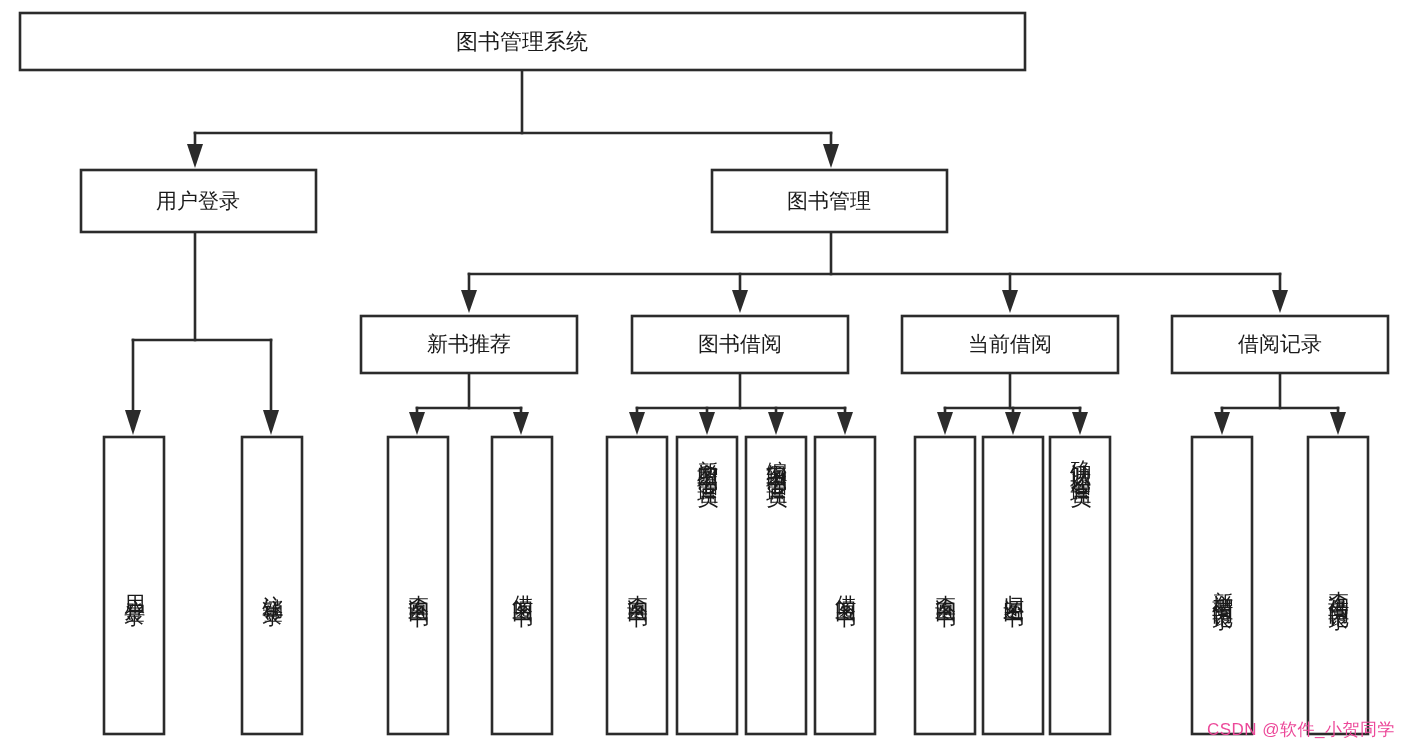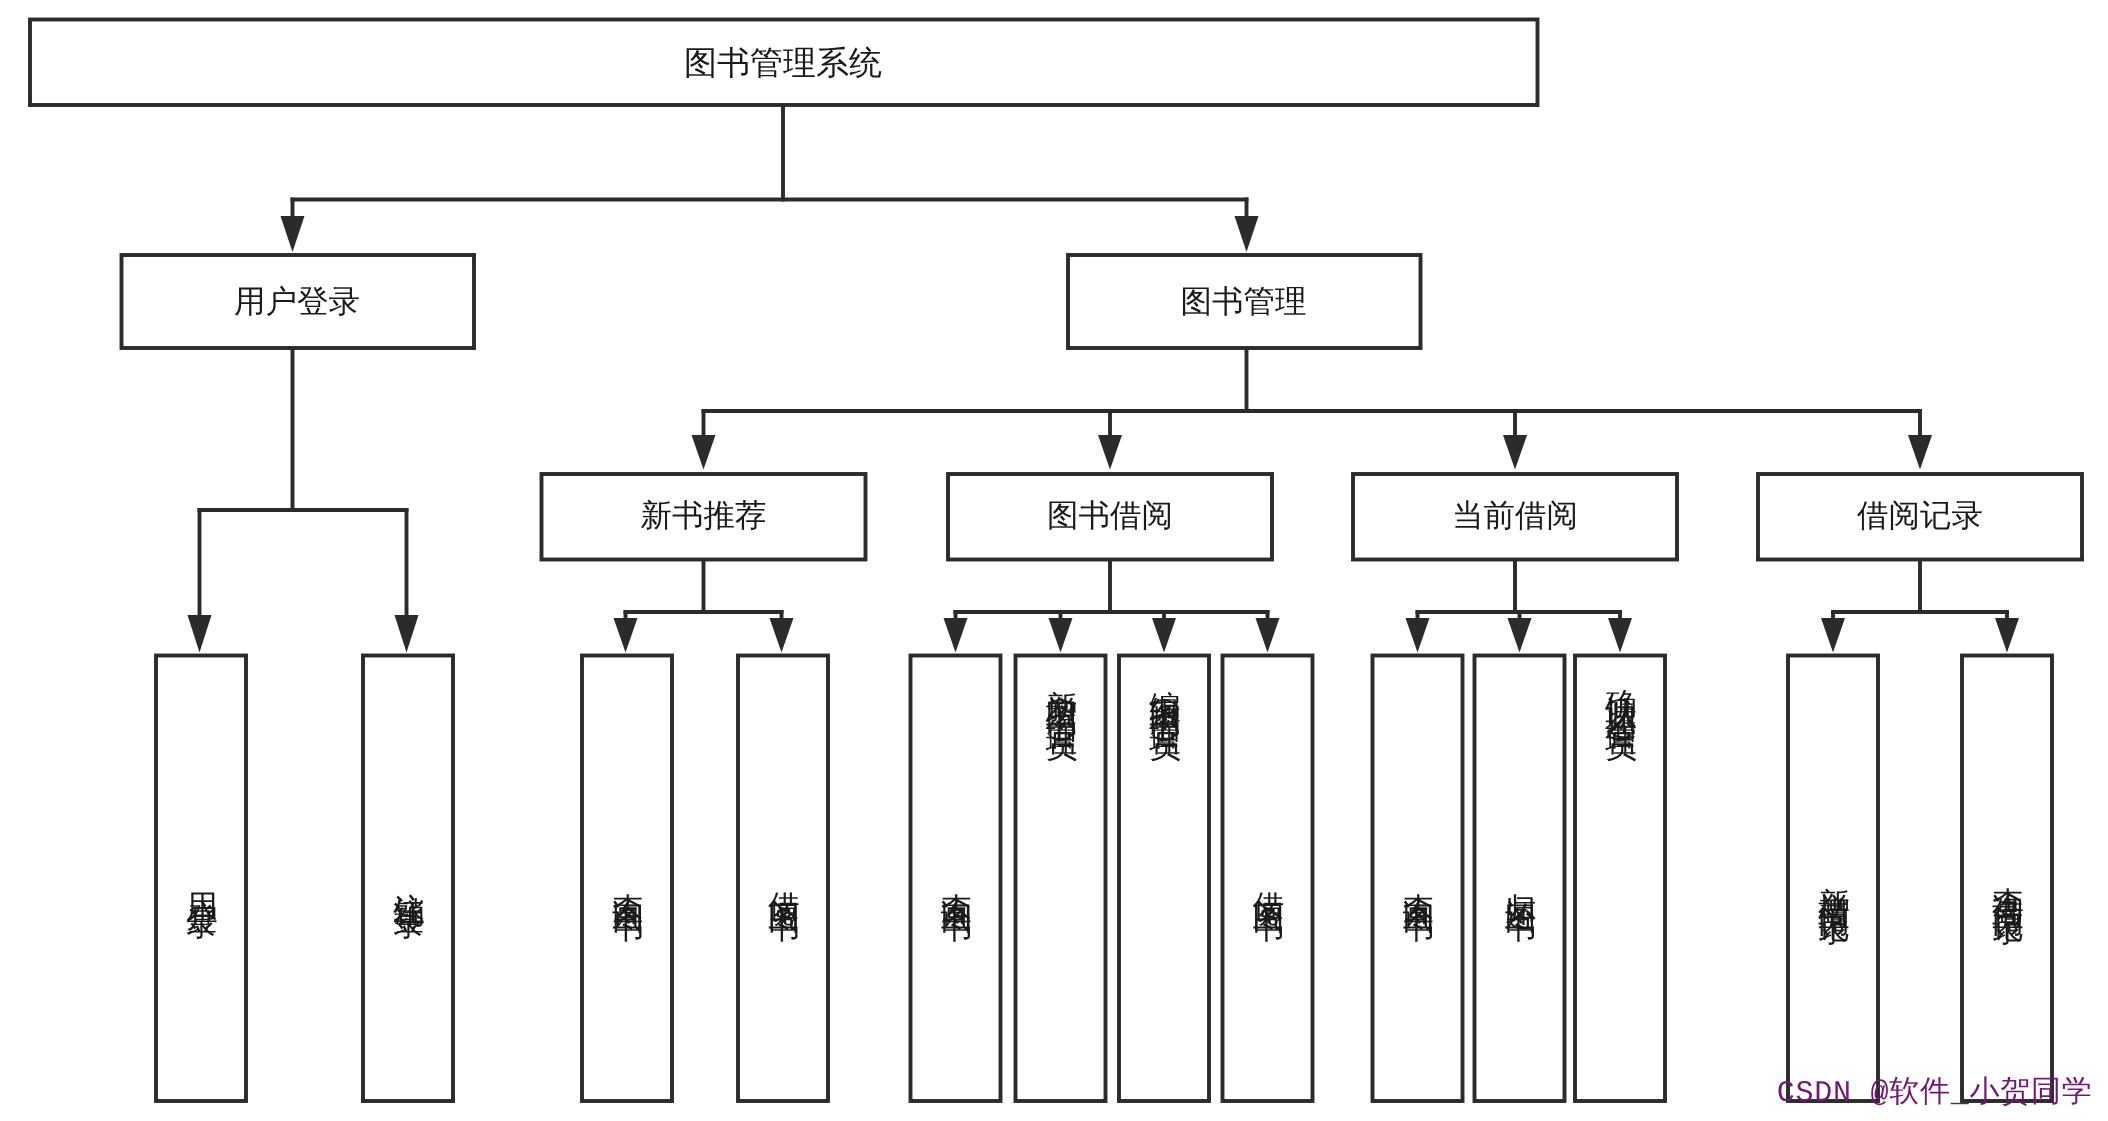--- a/index.html
+++ b/index.html
@@ -67,23 +67,23 @@
     font-size: 21px;
     line-height: 1.30;
     letter-spacing: 4px;
     color: #1a1a1a;
     white-space: nowrap;
   }
   .watermark {
     position: absolute;
     right: 10px;
     bottom: 6px;
-    font-family: Liberation Mono, monospace;
-    font-size: 20px;
-    color: #701a75;
+    font-family: Liberation Sans, sans-serif;
+    font-size: 17px;
+    color: #ec4899;
     letter-spacing: 0.5px;
     white-space: nowrap;
   }
 </style>
 </head>
 <body>
 
 <div id="diagram-root">
 
   <svg id="flowchart" viewBox="0 0 1405 747" xmlns="http://www.w3.org/2000/svg">

